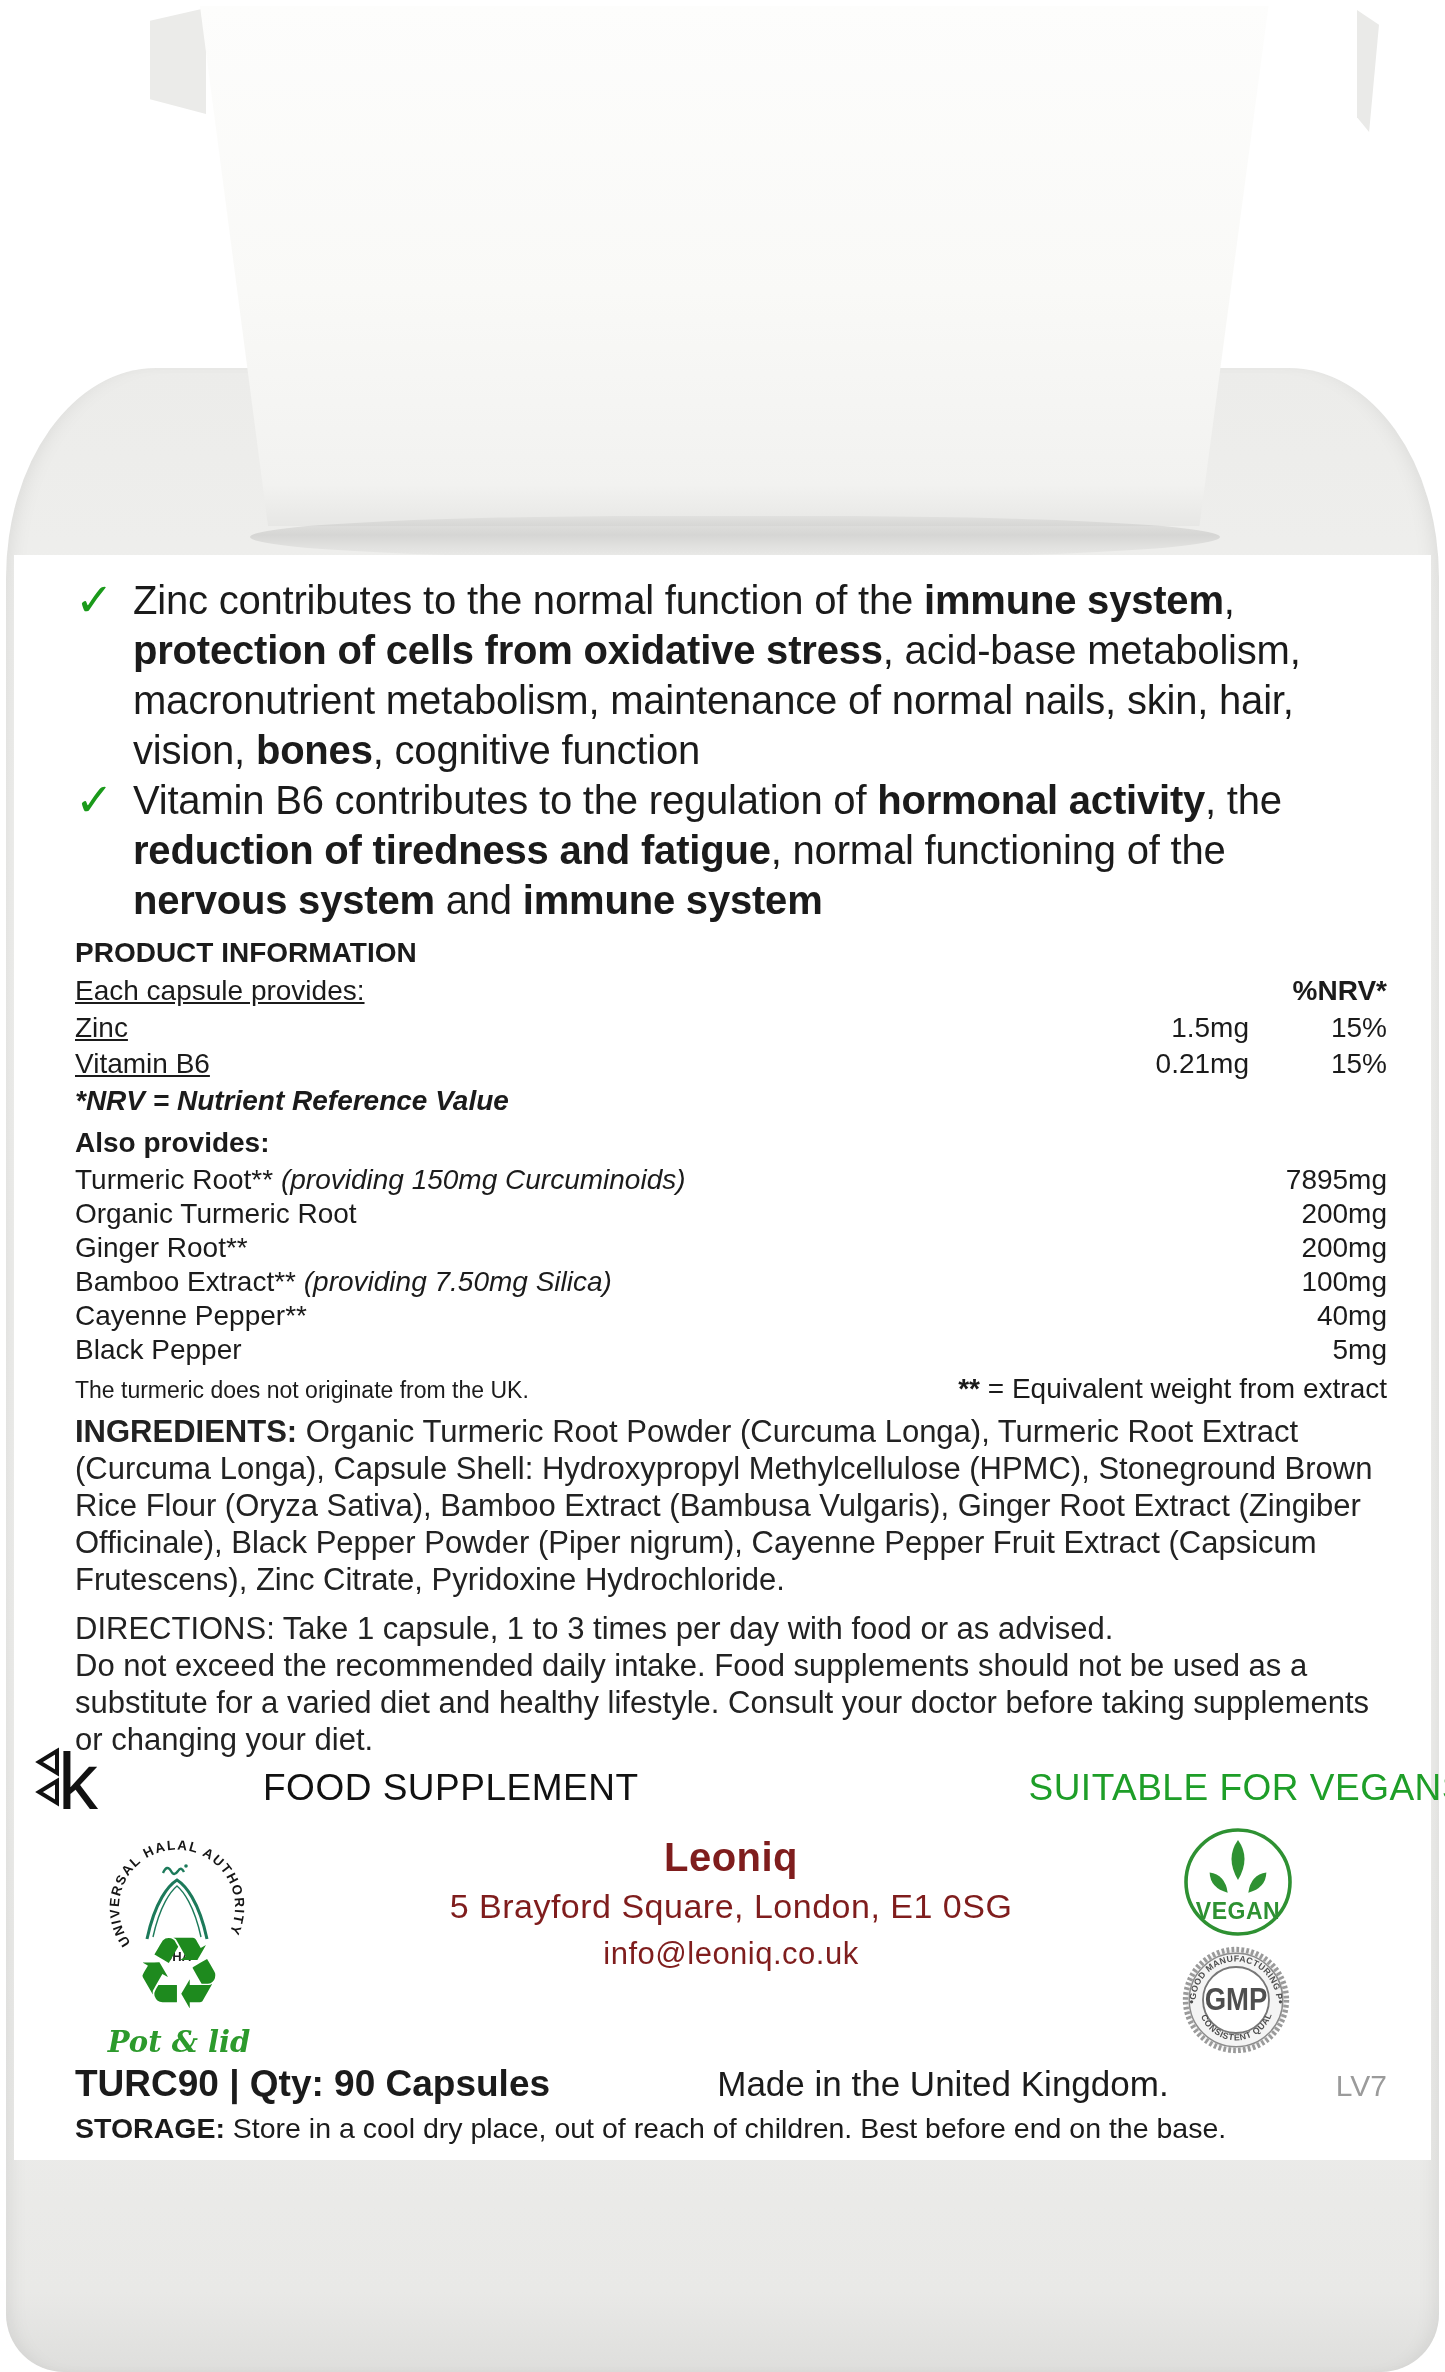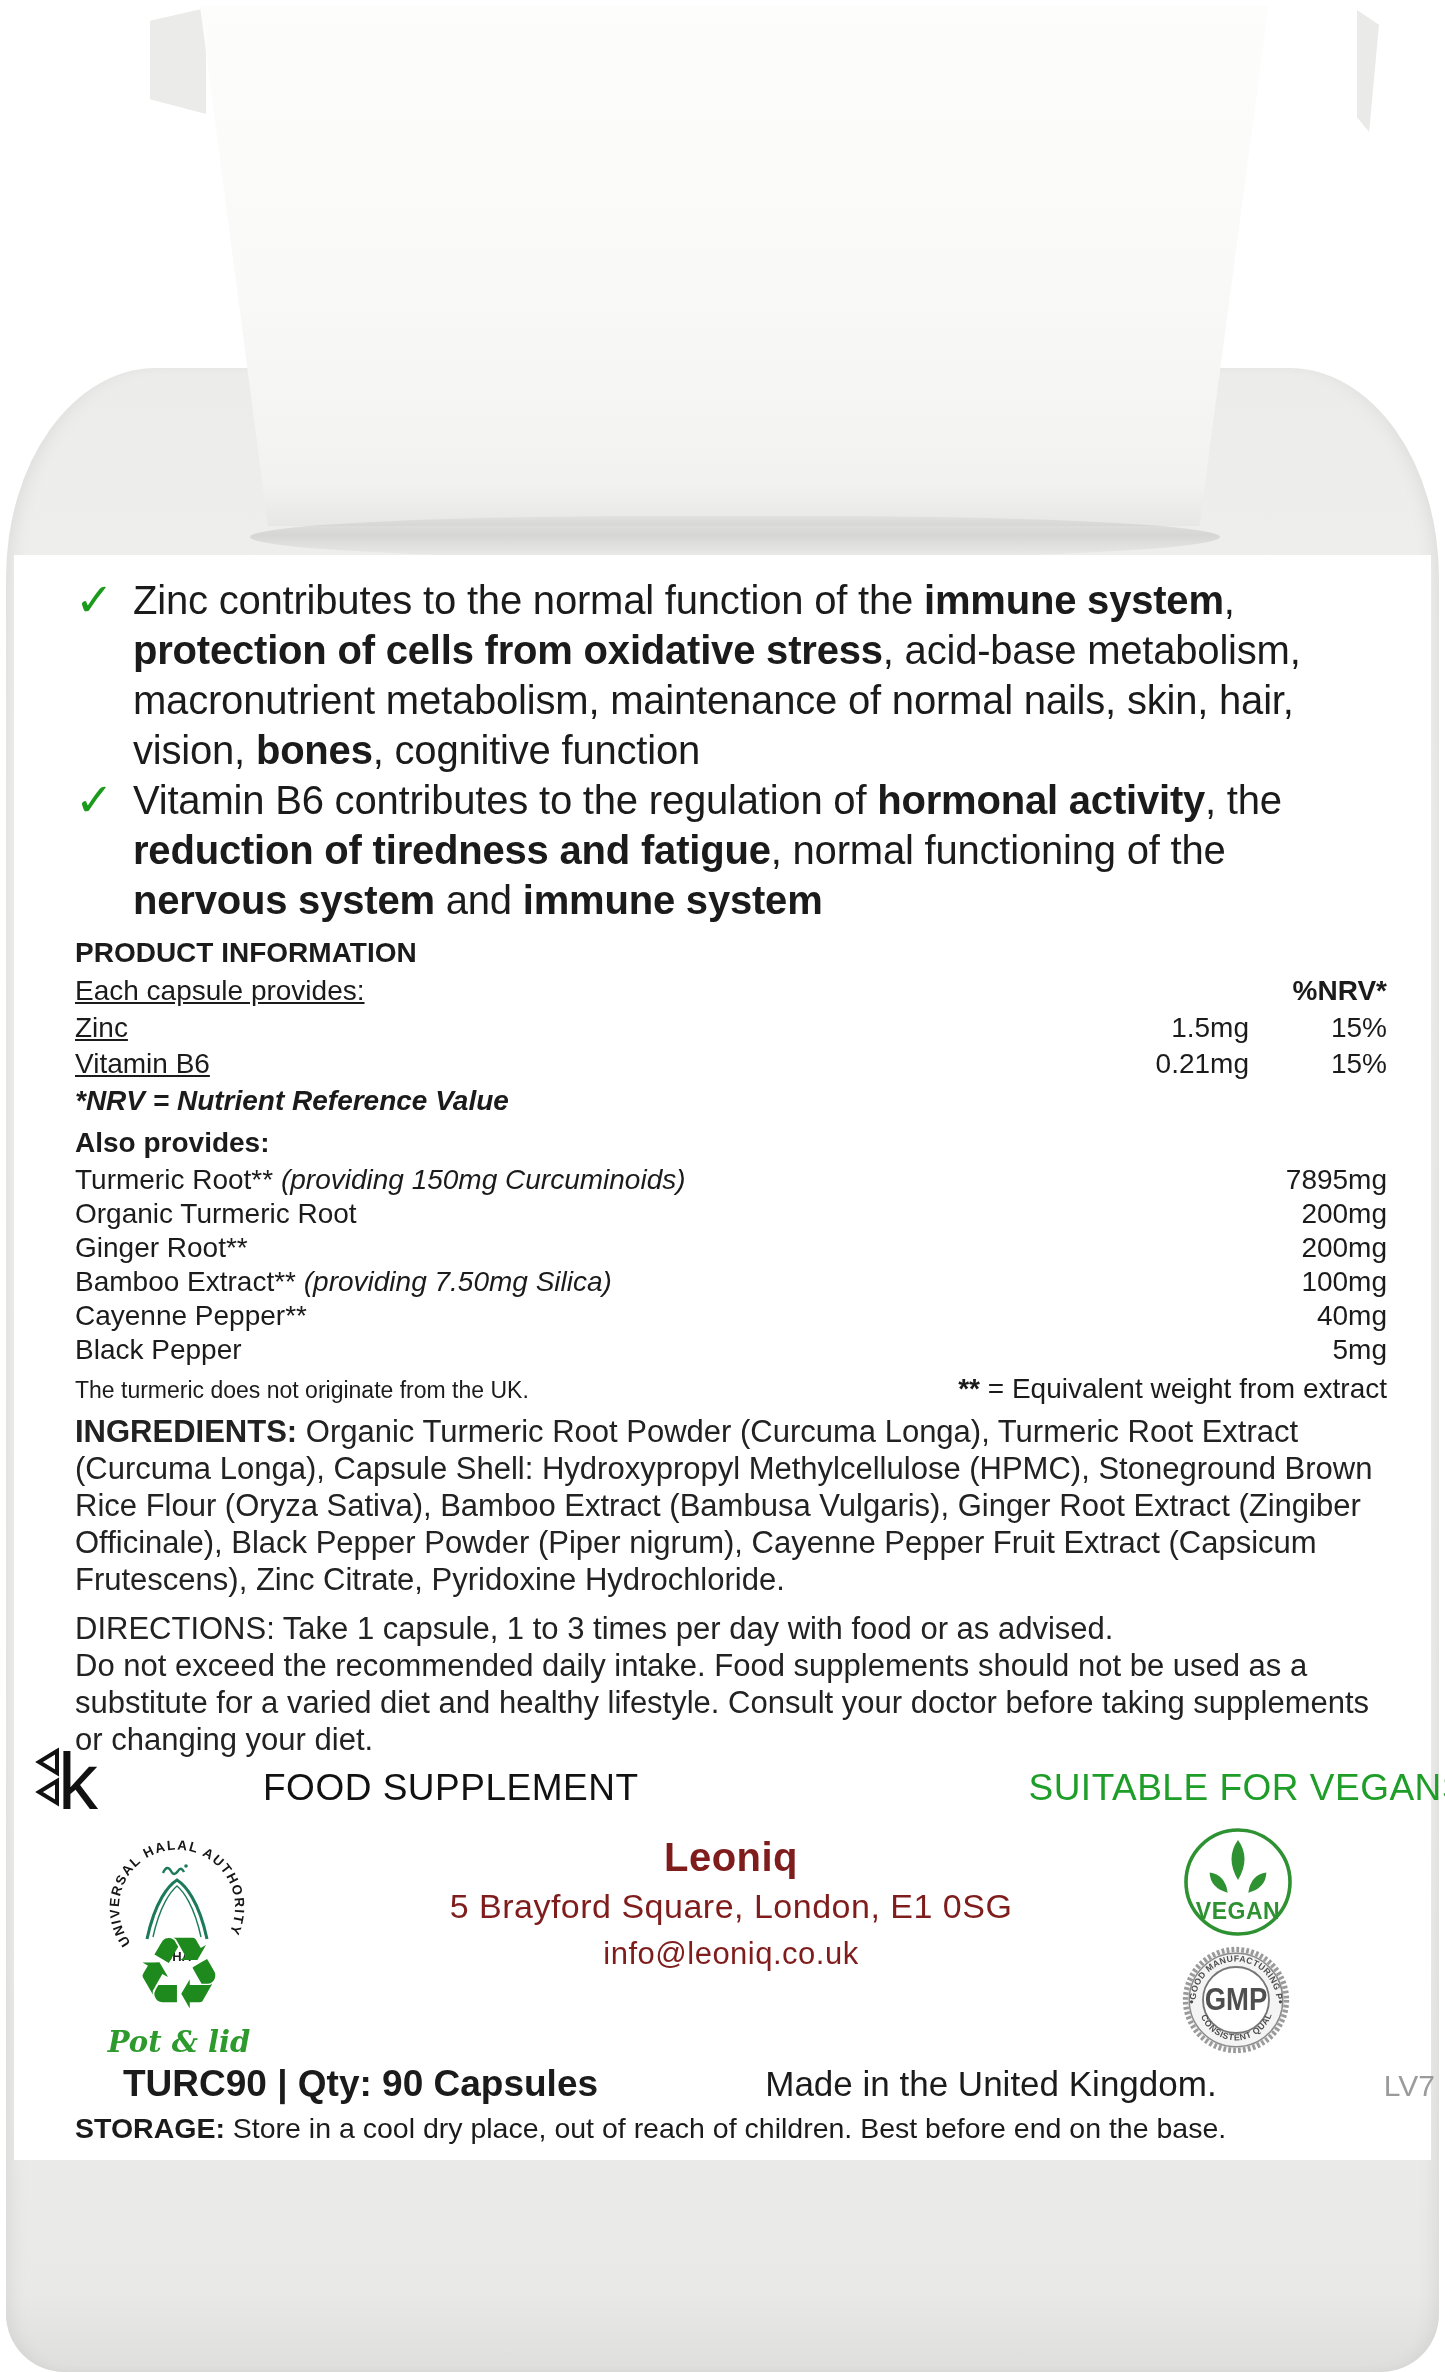--- a/index.html
+++ b/index.html
@@ -217,21 +217,21 @@
           <text font-size="9.6" font-weight="700" fill="#4d4d4d" letter-spacing="0.6" font-family="Liberation Sans, DejaVu Sans, sans-serif">
             <textPath href="#gmpBot" startOffset="4">CONSISTENT QUALITY</textPath>
           </text>
           <circle cx="11.5" cy="62" r="1.8" fill="#4d4d4d"></circle>
           <circle cx="108.5" cy="62" r="1.8" fill="#4d4d4d"></circle>
           <text x="60" y="71" text-anchor="middle" font-size="30" font-weight="700" fill="#4f4f4f" transform="scale(1,1.15) translate(0,-9)" font-family="Liberation Sans, DejaVu Sans, sans-serif">GMP</text>
         </svg>
       </div>
     </div>
 
-    <div class="blk footer-row" style="top:1508px;margin-left:48px;">
+    <div class="blk footer-row" style="top:1508px;">
       <div class="sku">TURC90 | Qty: 90 Capsules</div>
       <div class="made-in">Made in the United Kingdom.</div>
       <div class="lot">LV7</div>
     </div>
     <div class="blk storage" style="top:1556px;"><span style="font-weight: 700;">STORAGE:</span><span> Store in a cool dry place, out of reach of children. Best before end on the base.</span></div>
 
   </div>
 </div>
 
 </body></html>

